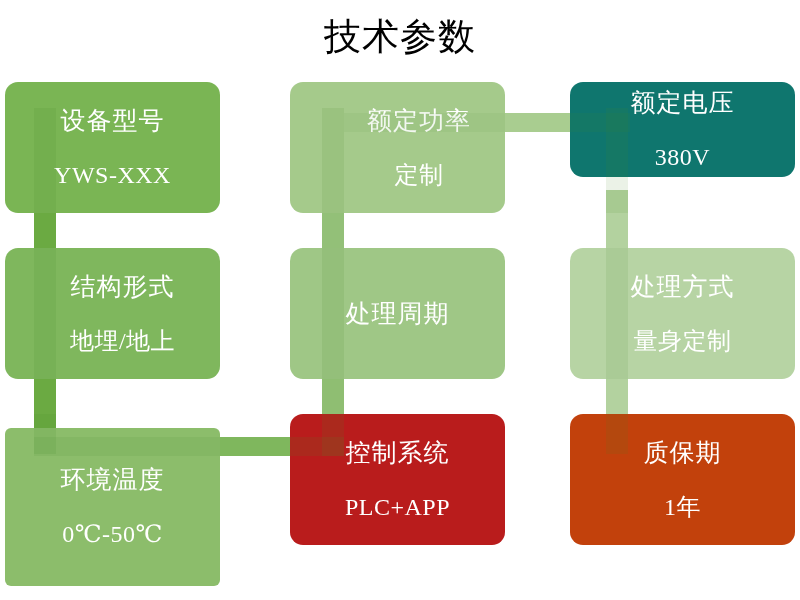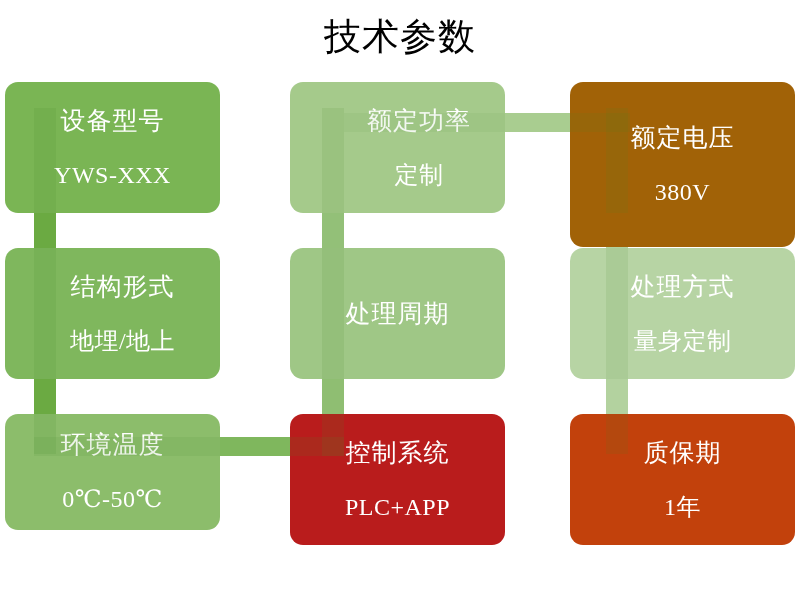--- a/index.html
+++ b/index.html
@@ -107,21 +107,21 @@
 
   <div class="stub" style="left:34px; top:108px; width:22px; height:105px; background:rgba(70,140,40,0.13);"></div>
 
   <div class="card" style="left:290px; top:82px; width:215px; height:131px; background:#A5CA8B;padding-left:43px;">
     <div class="card-title">额定功率</div>
     <div class="card-value">定制</div>
   </div>
   <div class="stub" style="left:322px; top:108px; width:22px; height:105px; background:rgba(70,140,40,0.12);"></div>
   <div class="stub" style="left:344px; top:113px; width:161px; height:19px; background:rgba(70,140,40,0.07);"></div>
 
-  <div class="card" style="left:570px; top:82px; width:225px; height:165px; background:#a16207;">
+  <div class="card" style="left:570px; top:82px; width:225px; height:95px; background:#0f766e;">
     <div class="card-title">额定电压</div>
     <div class="card-value">380V</div>
   </div>
   <div class="stub" style="left:570px; top:113px; width:60px; height:19px; background:rgba(70,140,40,0.10);"></div>
   <div class="stub" style="left:606px; top:108px; width:22px; height:105px; background:rgba(70,140,40,0.11);"></div>
 
   <div class="card" style="left:5px; top:248px; width:215px; height:131px; background:#7FB75D;padding-left:20px;">
     <div class="card-title">结构形式</div>
     <div class="card-value">地埋/地上</div>
   </div>
@@ -131,21 +131,21 @@
     <div class="card-title">处理周期</div>
   </div>
   <div class="stub" style="left:322px; top:248px; width:22px; height:131px; background:rgba(70,140,40,0.12);"></div>
 
   <div class="card" style="left:570px; top:248px; width:225px; height:131px; background:#B7D4A4;">
     <div class="card-title">处理方式</div>
     <div class="card-value">量身定制</div>
   </div>
   <div class="stub" style="left:606px; top:248px; width:22px; height:131px; background:rgba(70,140,40,0.11);"></div>
 
-  <div class="card" style="left:5px; top:414px; width:215px; height:116px; background:#8CBD6B;">
+  <div class="card" style="left:5px; top:428px; width:215px; height:158px; background:#8CBD6B;border-radius:6px;">
     <div class="card-title">环境温度</div>
     <div class="card-value">0℃-50℃</div>
   </div>
   <div class="stub" style="left:34px; top:414px; width:22px; height:40px; background:rgba(70,140,40,0.13);"></div>
   <div class="stub" style="left:34px; top:437px; width:186px; height:19px; background:rgba(70,140,40,0.10);"></div>
 
   <div class="card" style="left:290px; top:414px; width:215px; height:131px; background:#b91c1c;">
     <div class="card-title">控制系统</div>
     <div class="card-value">PLC+APP</div>
   </div>

